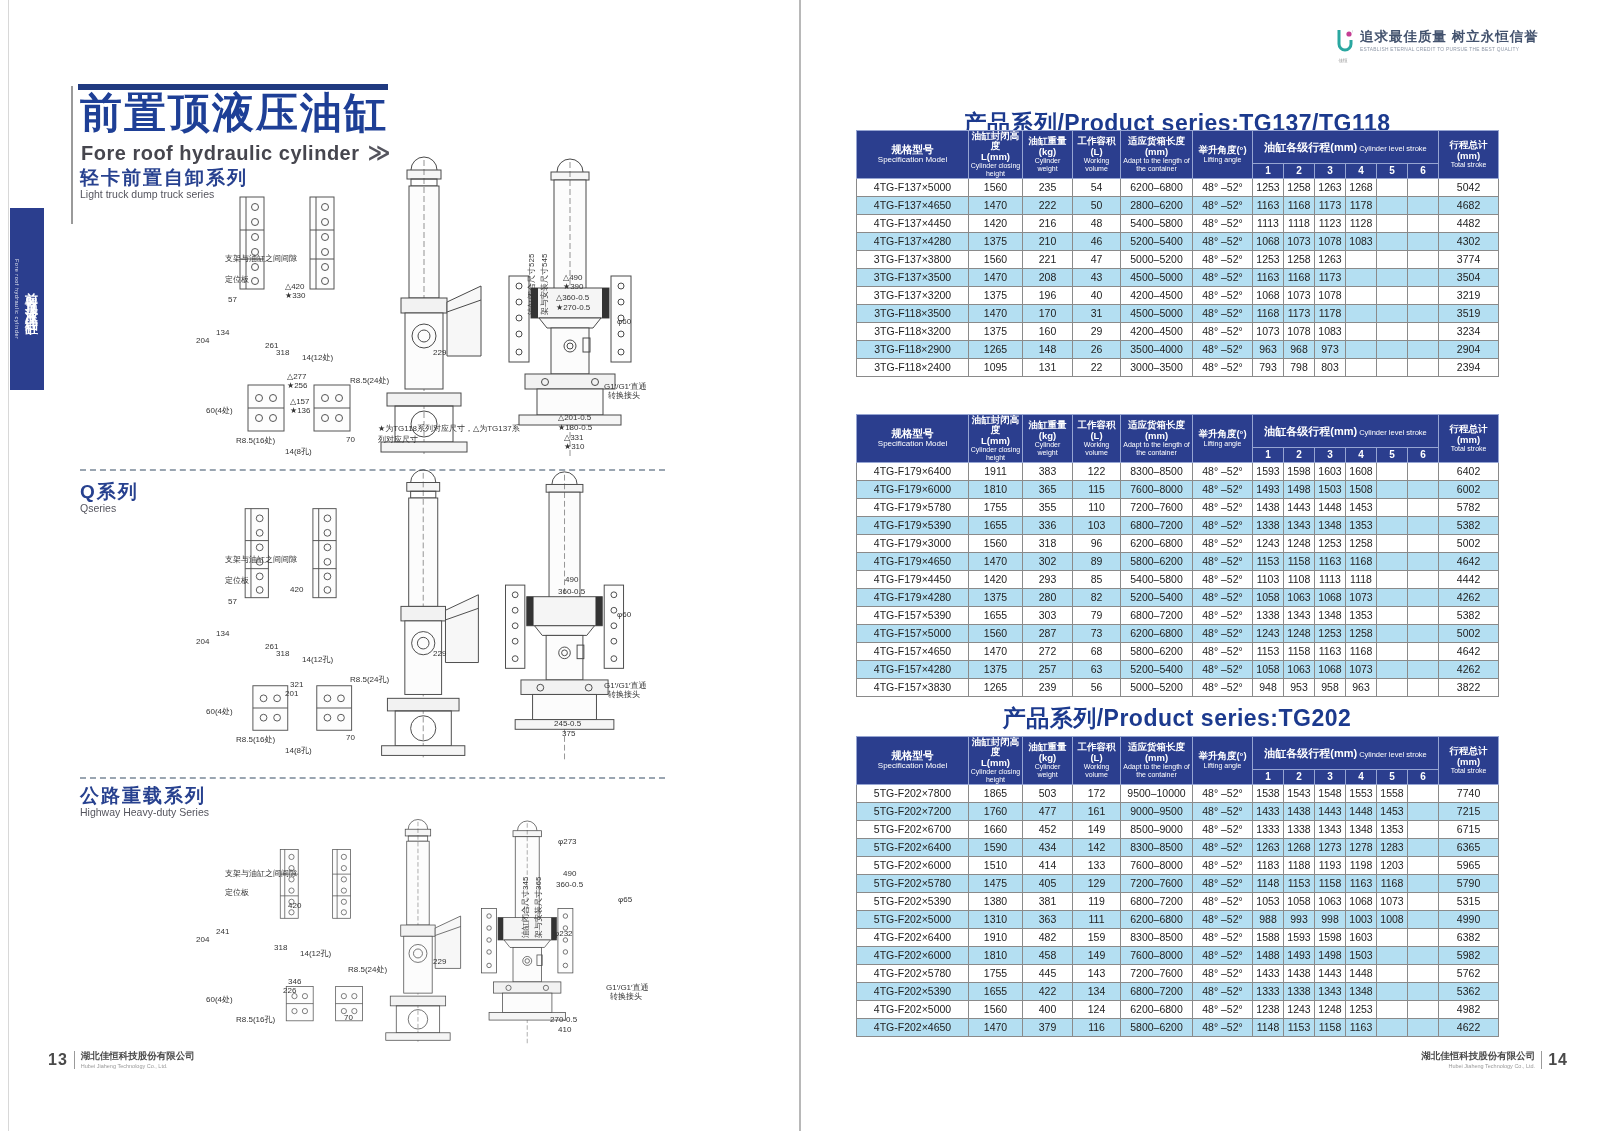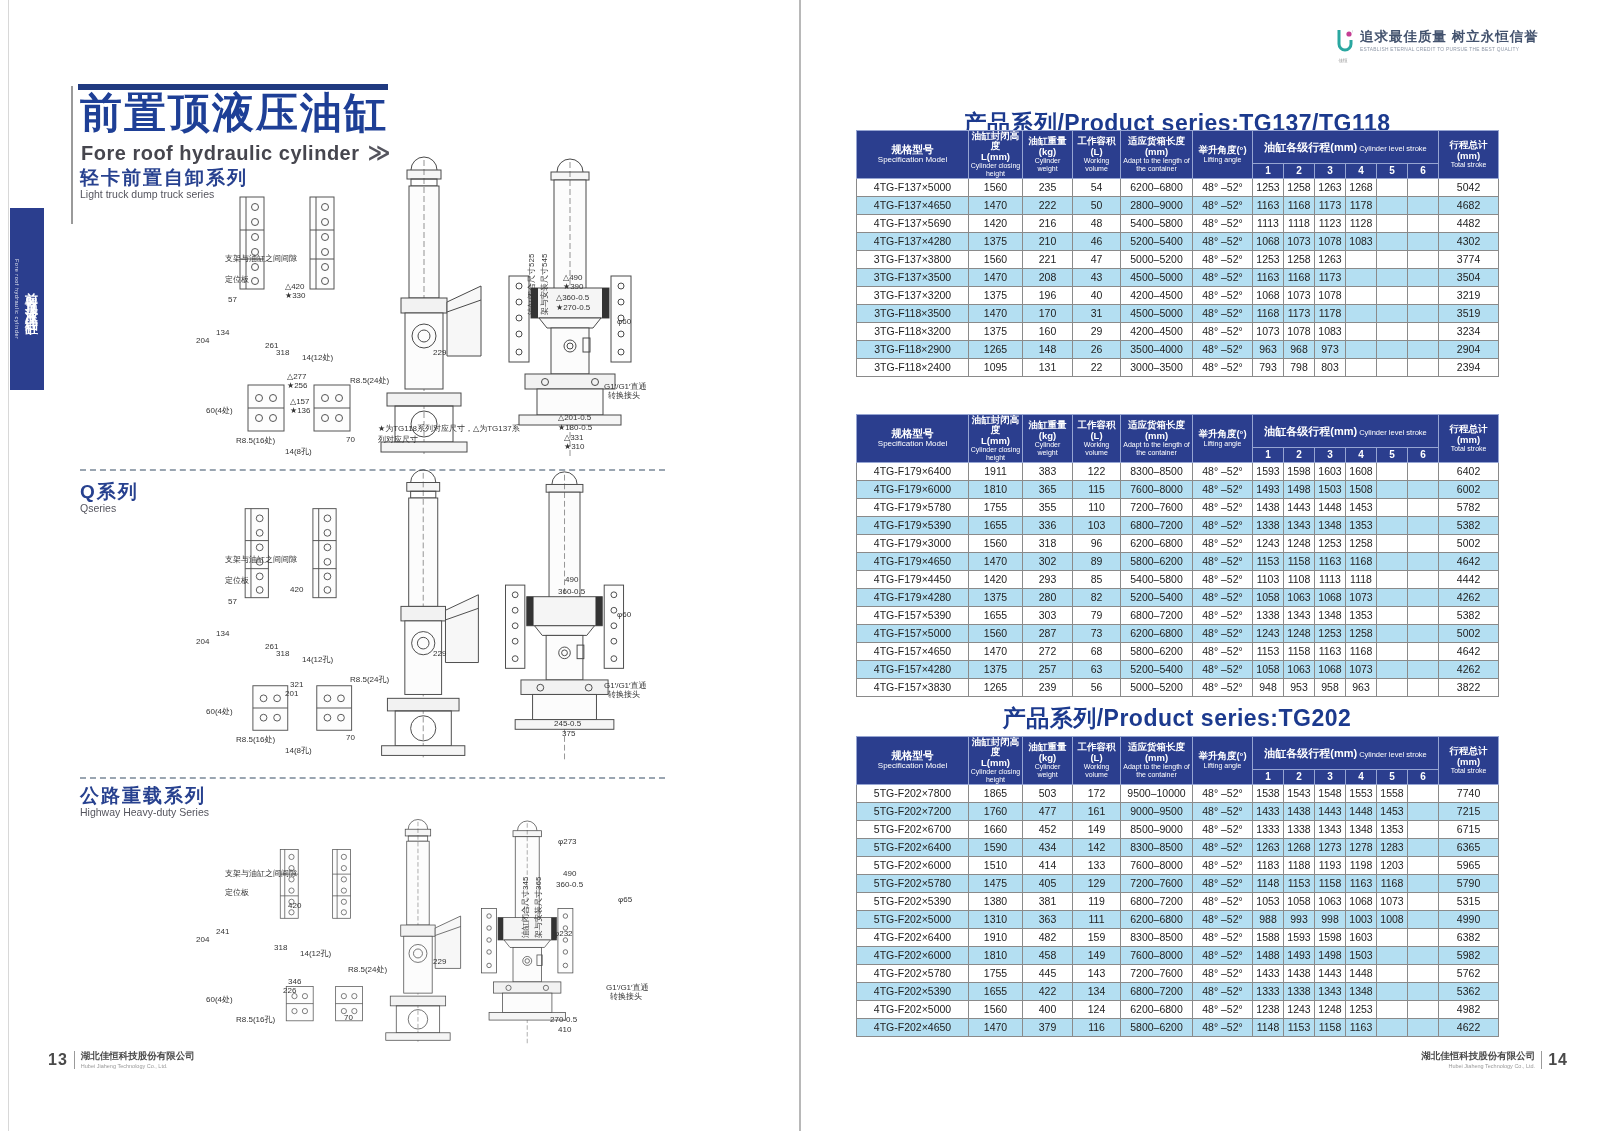--- a/index.html
+++ b/index.html
@@ -325,32 +325,32 @@
           <td>1268</td>
           <td></td>
           <td></td>
           <td>5042</td>
         </tr>
         <tr>
           <td>4TG-F137×4650</td>
           <td>1470</td>
           <td>222</td>
           <td>50</td>
-          <td>2800–9000</td>
+          <td>2800–6200</td>
           <td>48° –52°</td>
           <td>1163</td>
           <td>1168</td>
           <td>1173</td>
           <td>1178</td>
           <td></td>
           <td></td>
           <td>4682</td>
         </tr>
         <tr>
-          <td>4TG-F137×5690</td>
+          <td>4TG-F137×4450</td>
           <td>1420</td>
           <td>216</td>
           <td>48</td>
           <td>5400–5800</td>
           <td>48° –52°</td>
           <td>1113</td>
           <td>1118</td>
           <td>1123</td>
           <td>1128</td>
           <td></td>

